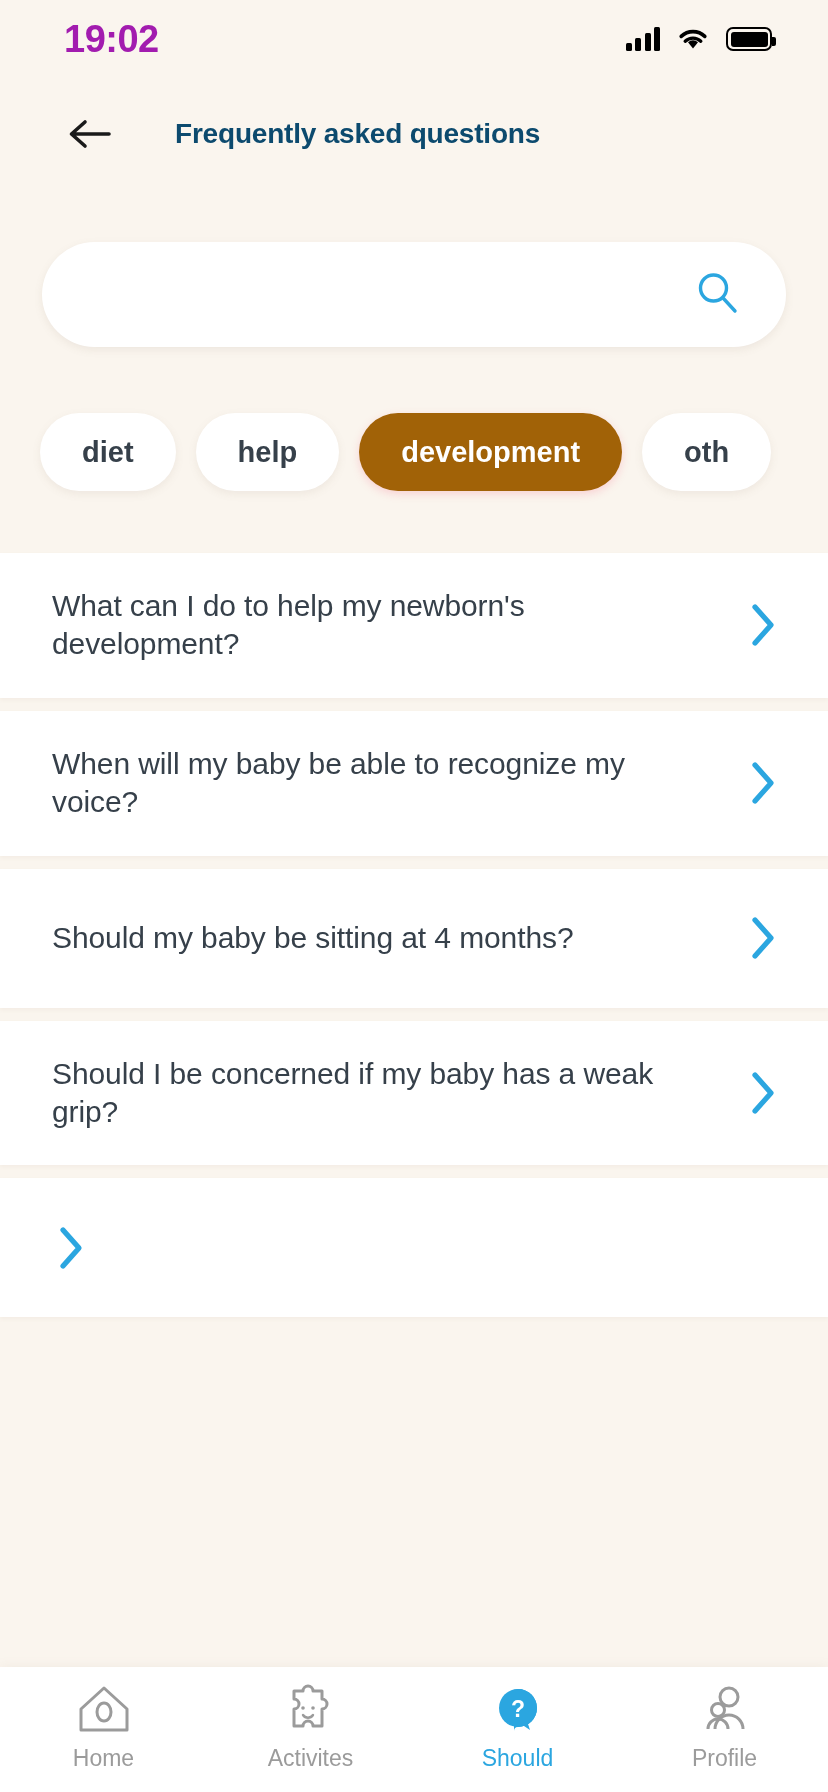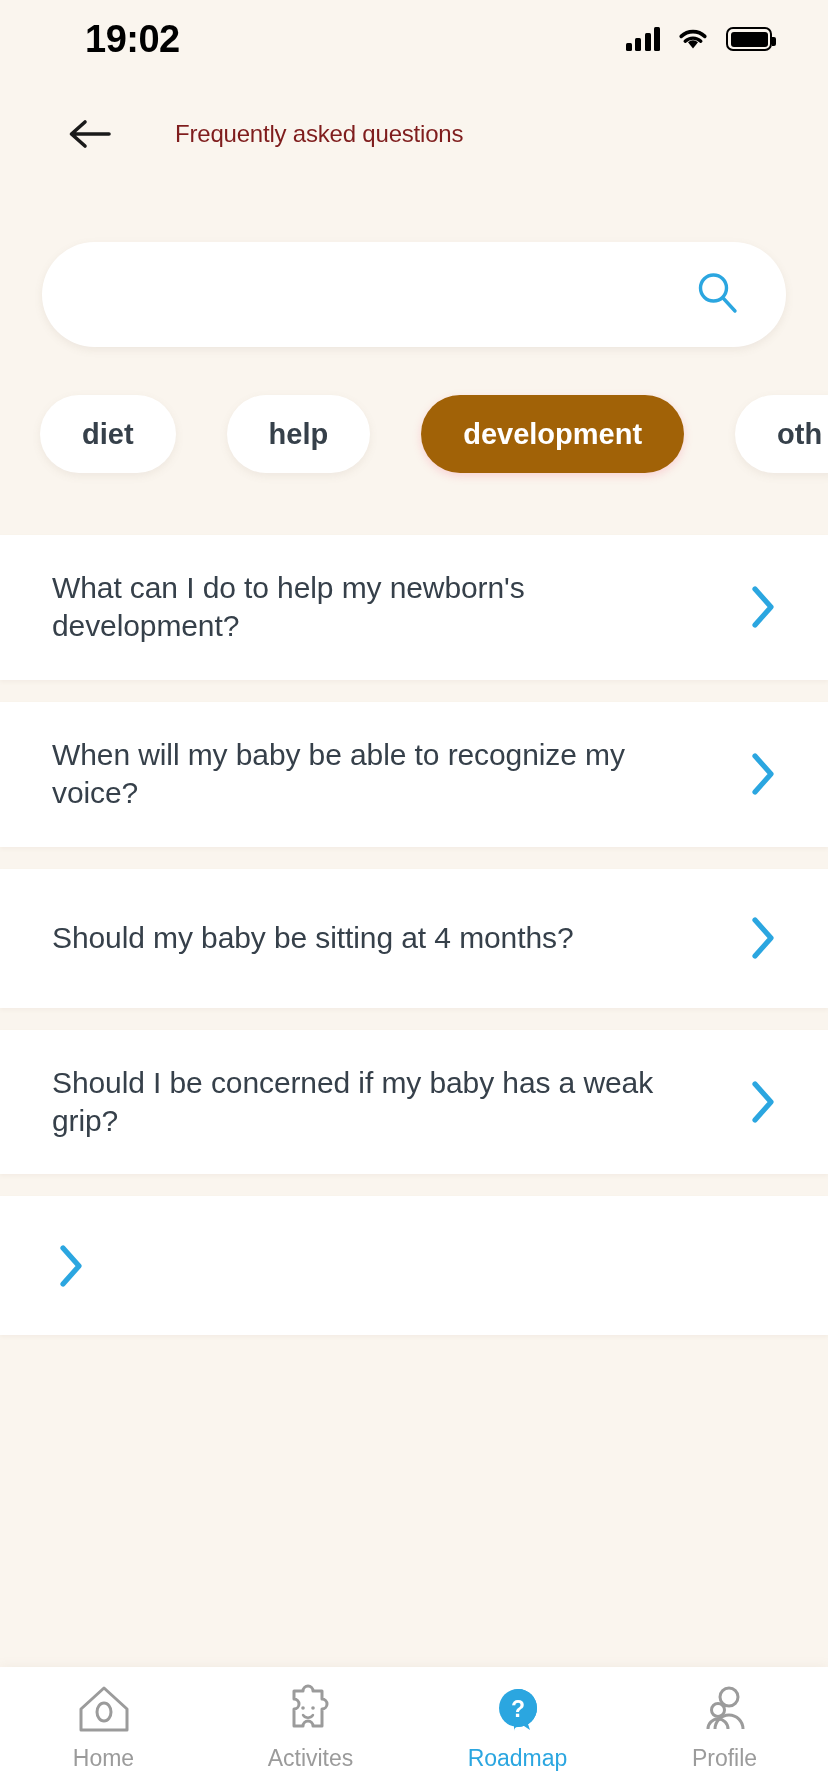--- a/index.html
+++ b/index.html
@@ -12,23 +12,22 @@
   }
 
   
   .statusbar{
     height:78px; width:100%;
     display:flex; align-items:center; justify-content:space-between;
     padding:0 56px 0 64px;
     background:#faf5ee;
   }
   .status-time{
-    font-size:38px; font-weight:bold; color:#000000;
+    font-size:38px; font-weight:bold; color:#a21caf;
     letter-spacing:-0.5px;
-    margin-left:21px;
   }
   .status-icons{ display:flex; align-items:center; gap:17px; }
 
   .sig{ display:flex; align-items:flex-end; gap:3.5px; height:24px; }
   .sig i{ display:block; width:6px; background:#000; border-radius:1.5px; }
   .sig i:nth-child(1){ height:8px; }
   .sig i:nth-child(2){ height:13px; }
   .sig i:nth-child(3){ height:18px; }
   .sig i:nth-child(4){ height:24px; }
 
@@ -47,21 +46,21 @@
   .header{
     height:112px; display:flex; align-items:center;
     padding-left:62px; background:#faf5ee;
   }
   .back-btn{
     width:56px; height:56px; display:flex; align-items:center;
     justify-content:center; cursor:pointer; flex:none;
   }
   .back-btn svg{ display:block; }
   .page-title{
-    font-size:24px; font-weight:normal; color:#7f1d1d;
+    font-size:28px; font-weight:bold; color:#0c4a6e;
     margin-left:57px; letter-spacing:-0.2px;
   }
 
   
   .search-wrap{ padding:52px 42px 0 42px; background:#faf5ee; }
   .search-bar{
     height:105px; background:#fff; border-radius:54px;
     display:flex; align-items:center; justify-content:flex-end;
     padding:0 42px; box-shadow:0 3px 9px rgba(140,120,100,0.11);
     position:relative;
@@ -70,39 +69,39 @@
     position:absolute; left:0; top:0; width:100%; height:100%;
     background:transparent; border:none; outline:none;
     padding:0 110px 0 44px; font-size:28px;
     color:#36404a; font-family:"Liberation Sans", sans-serif;
     border-radius:54px;
   }
   .search-icon{ position:relative; z-index:2; pointer-events:none; }
 
   
   .chips-row{
-    display:flex; align-items:flex-end; gap:51px;
-    padding:48px 0 62px 40px;
+    display:flex; align-items:flex-end; gap:20px;
+    padding:66px 0 62px 40px;
     background:#faf5ee; overflow:hidden; white-space:nowrap;
   }
   .chip{
     flex:none; height:78px; padding:0 42px;
     border-radius:40px; background:#fff; color:#36404a;
     font-size:29px; font-weight:bold;
     display:flex; align-items:center; justify-content:center;
     box-shadow:0 3px 8px rgba(140,120,100,0.10);
     cursor:pointer;
   }
   .chip.selected{ background:#a16207; color:#fff; box-shadow:0 3px 8px rgba(250,129,149,0.30); }
 
   
   .faq-list{ background:#faf5ee; }
   .faq-item{
     background:#fff; display:flex; align-items:center;
-    padding:0 46px 0 52px; margin-bottom:22px;
+    padding:0 46px 0 52px; margin-bottom:13px;
     box-shadow:0 2px 4px rgba(150,130,110,0.07);
     cursor:pointer; min-height:139px;
   }
   .faq-text{
     flex:1; font-size:30px; color:#36404a;
     line-height:1.28; padding:34px 30px 34px 0;
     letter-spacing:-0.1px;
   }
   .faq-chev{ flex:none; width:38px; display:flex; justify-content:center; }
 
@@ -252,21 +251,21 @@
 
   <div class="nav-item active">
     <div class="nav-icon">
       <svg width="54" height="50" viewBox="0 0 54 50">
         <path d="M27 5 a19 19 0 0 1 0 38 c-3 0 -4 2 -4 4 v-5 a19 19 0 0 1 4 -37 Z" fill="#2ba6e0"></path>
         <circle cx="27" cy="24" r="19" fill="#2ba6e0"></circle>
         <path d="M36 37 l3 9 l-9 -6 Z" fill="#2ba6e0"></path>
         <text x="27" y="33" font-size="23" font-weight="bold" fill="#fff" text-anchor="middle" font-family="Liberation Sans, sans-serif">?</text>
       </svg>
     </div>
-    <div class="nav-label">Roadmap</div>
+    <div class="nav-label">Should</div>
   </div>
 
   <div class="nav-item">
     <div class="nav-icon">
       <svg width="54" height="50" viewBox="0 0 54 50">
         <circle cx="31" cy="13" r="9" stroke="#9b9b9b" stroke-width="3" fill="none"></circle>
         <path d="M17 45 a14 14 0 0 1 28 0" stroke="#9b9b9b" stroke-width="3" fill="none"></path>
         <circle cx="20" cy="26" r="6.5" stroke="#9b9b9b" stroke-width="3" fill="none"></circle>
         <path d="M10 45 a10 10 0 0 1 20 0" stroke="#9b9b9b" stroke-width="3" fill="none"></path>
       </svg>

